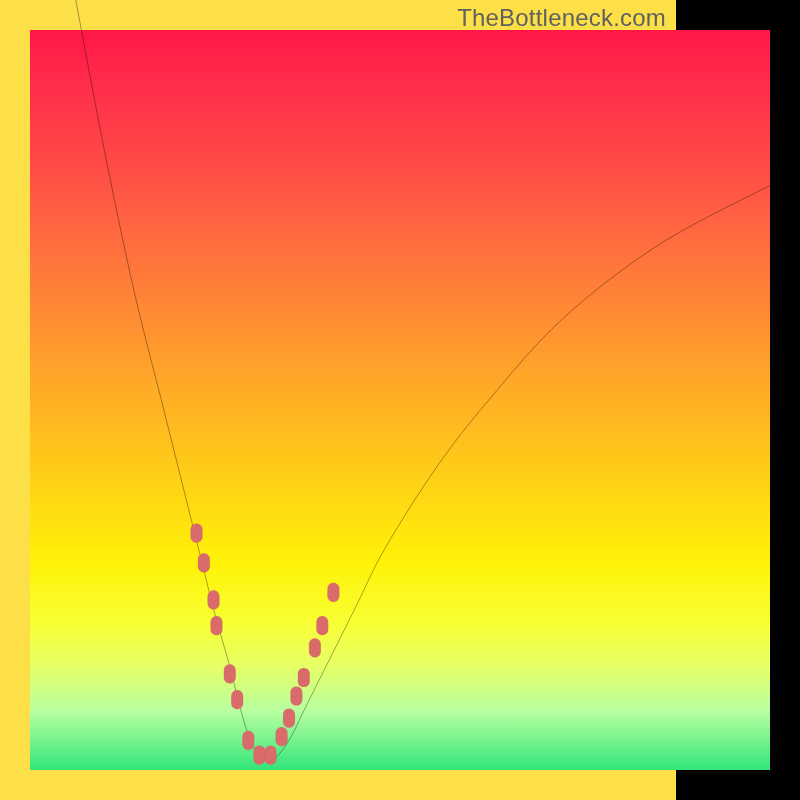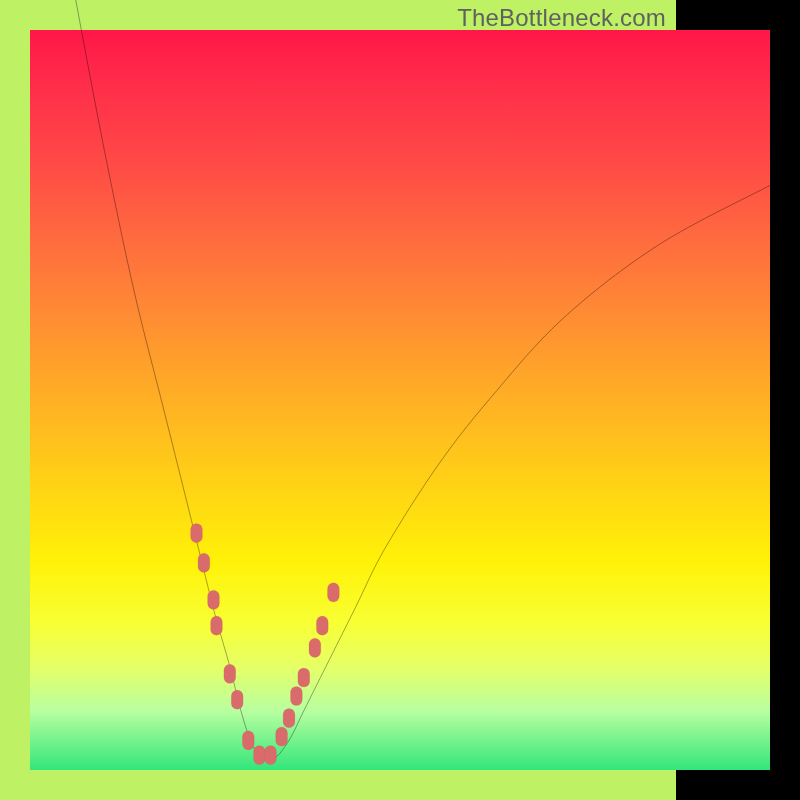--- a/index.html
+++ b/index.html
@@ -8,21 +8,21 @@
     width: 800px;
     height: 800px;
     overflow: hidden;
     background: #000;
     font-family: Arial, Helvetica, sans-serif;
   }
   .frame {
     position: relative;
     width: 676px;
     height: 800px;
-    background: #bef264;
+    background: #fde047;
   }
   .plot-area {
     position: absolute;
     left: 30px;
     top: 30px;
     width: 740px;
     height: 740px;
     
     background: linear-gradient(
       to bottom,

